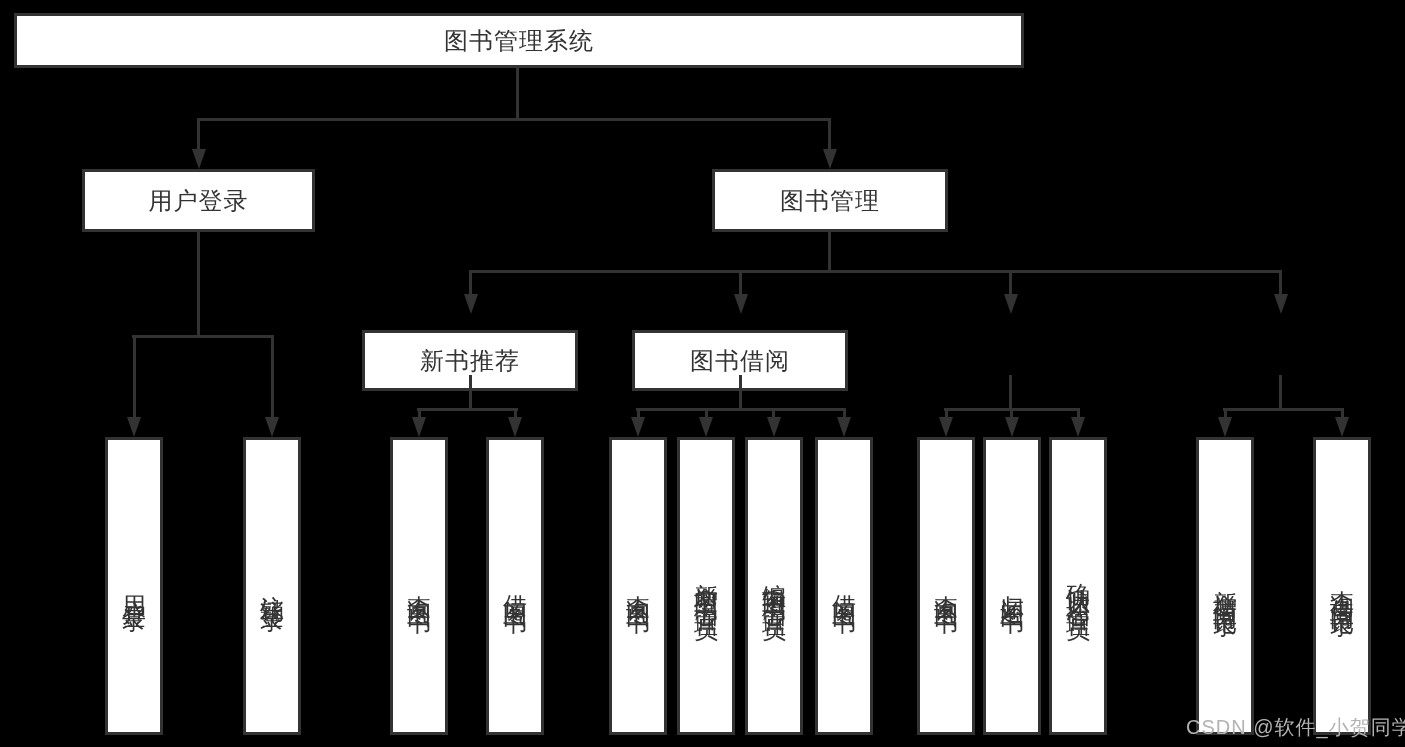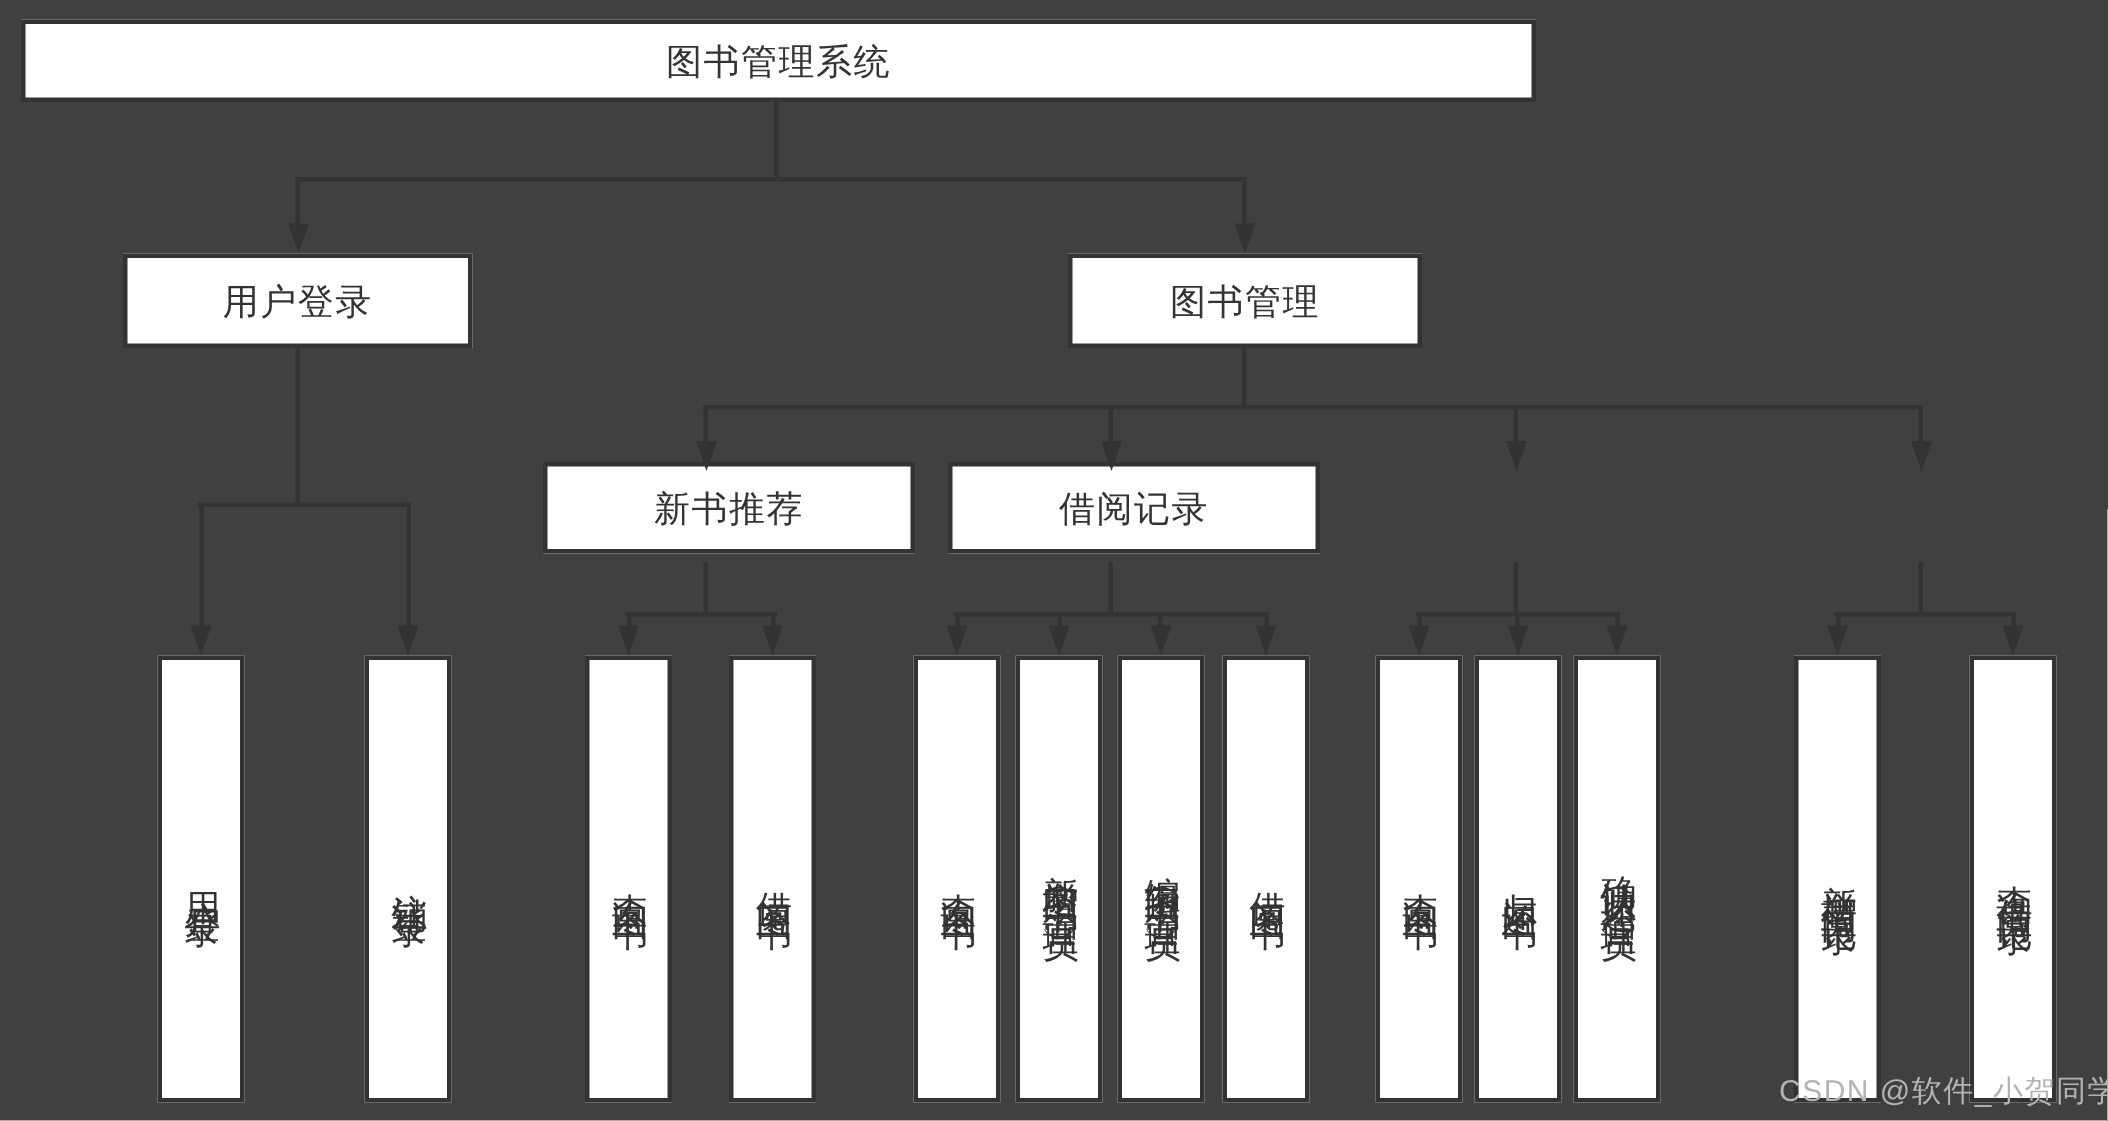--- a/index.html
+++ b/index.html
@@ -5,40 +5,40 @@
   html, body {
     margin: 0;
     padding: 0;
     background: #ffffff;
     font-family: "Liberation Sans", "DejaVu Sans", sans-serif;
   }
   #canvas {
     position: relative;
     width: 1405px;
     height: 747px;
-    background: #404040;
+    background: #000000;
     overflow: hidden;
     color: #333333;
   }
   
   .hbox {
     position: absolute;
     box-sizing: border-box;
     border: 3px solid #333333;
     background: #ffffff;
     display: flex;
     align-items: center;
     justify-content: center;
     font-size: 24px;
     letter-spacing: 1px;
     color: #333333;
   }
   .root  { top: 13px;  height: 55px; }
   .lvl2  { top: 169px; height: 63px; }
-  .lvl3  { top: 308px; height: 61px; width: 248px; }
+  .lvl3  { top: 330px; height: 61px; width: 216px; }
   
   .vbox {
     position: absolute;
     box-sizing: border-box;
     top: 437px;
     width: 58px;
     height: 298px;
     border: 3px solid #333333;
     background: #ffffff;
     display: flex;
@@ -91,21 +91,21 @@
     <span>用户登录</span>
   </div>
   <div class="hbox lvl2" style="left:712px;width:236px">
     <span>图书管理</span>
   </div>
 
   <div class="hbox lvl3" style="left:362px">
     <span>新书推荐</span>
   </div>
   <div class="hbox lvl3" style="left:632px">
-    <span>借阅记录</span>
+    <span>图书借阅</span>
   </div>
 
   <div class="vbox" style="left:105px">
     <span class="vtext">用户登录</span>
   </div>
   <div class="vbox" style="left:243px">
     <span class="vtext">注销登录</span>
   </div>
 
   <div class="vbox" style="left:390px">

